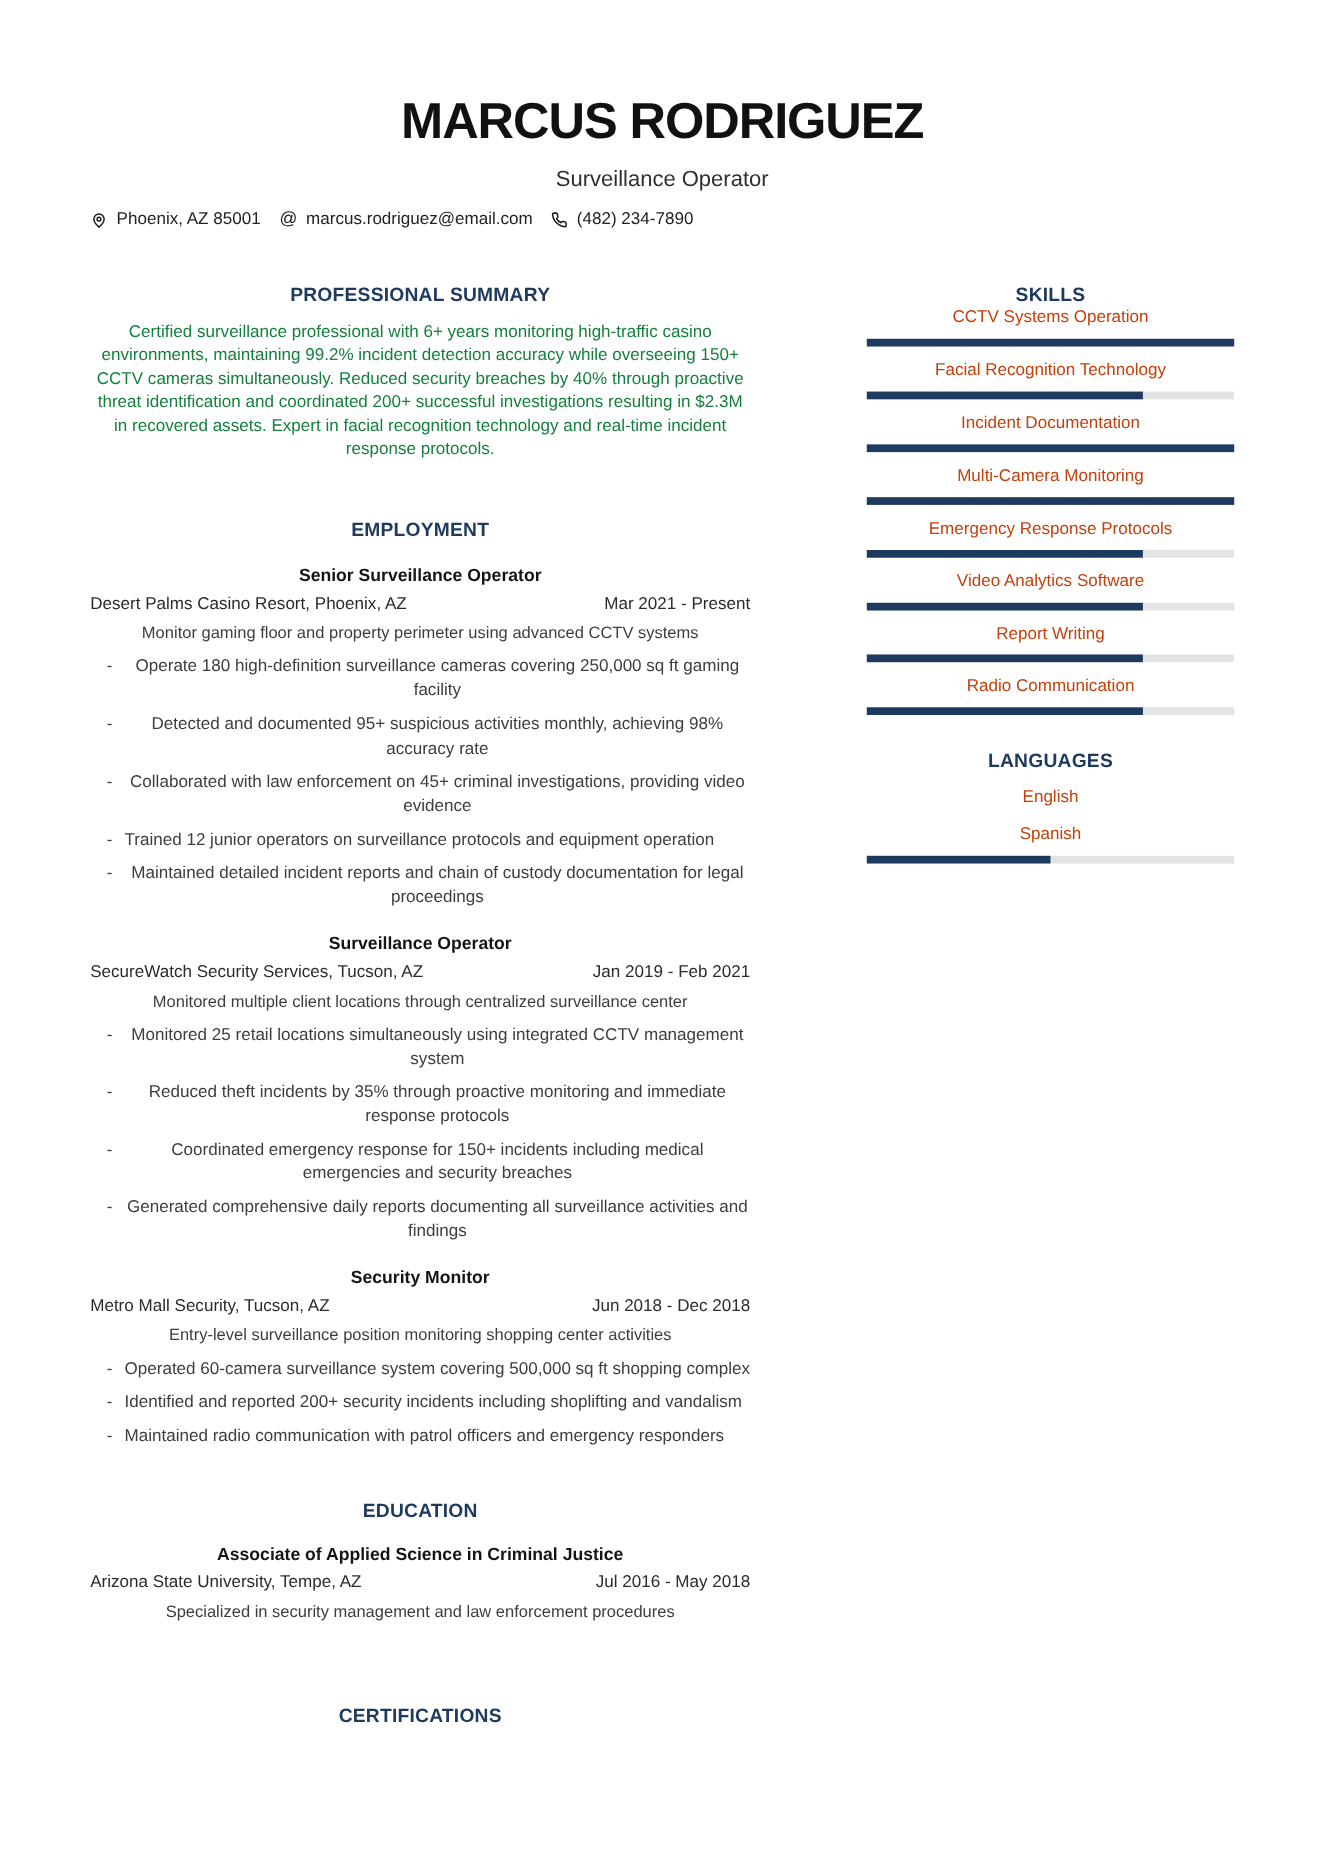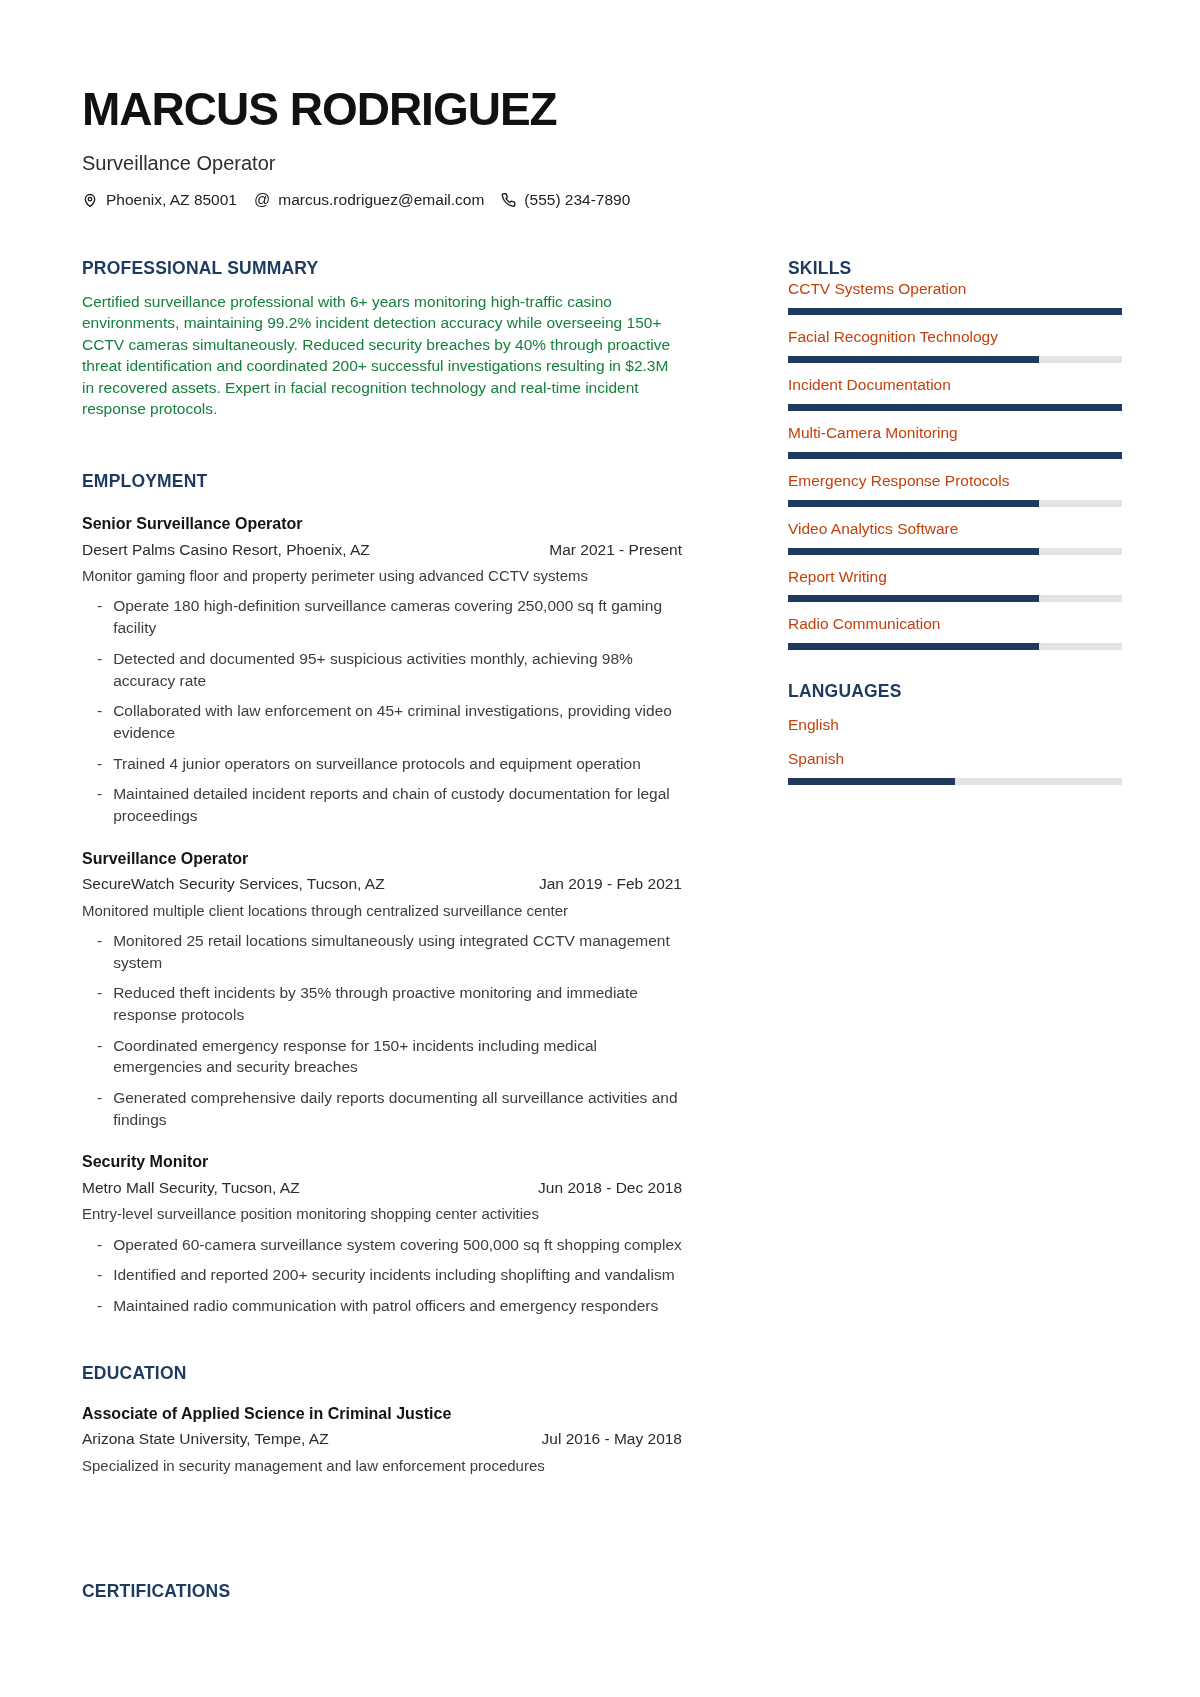--- a/index.html
+++ b/index.html
@@ -11,20 +11,21 @@
   body{
     width:1200px;height:1697px;
     font-family:"Liberation Sans","DejaVu Sans",sans-serif;
     color:#1a1a1a;
     overflow:hidden;
     position:relative;
   }
   .page{
     width:1200px;height:1316px;
     padding:86px 78px 0 82px;
+    text-align:center;
   }
   
   .name{
     font-size:46px;
     font-weight:800;
     letter-spacing:-1px;
     color:#111111;
     line-height:1.0;
   }
   .job-headline{
@@ -101,21 +102,21 @@
     gap:11px;
     font-size:15.5px;
     line-height:1.4;
     color:#3d3d3d;
     margin-bottom:9px;
   }
   ul.bullets .dash{flex:0 0 auto;color:#3d3d3d;}
   
   .education{margin-top:46px;}
   .edu-degree{margin-top:20px;font-size:16px;font-weight:700;color:#141414;line-height:1.3;}
-  .certifications{margin-top:105px;}
+  .certifications{margin-top:73px;}
   
   .skill-item{margin-bottom:12px;}
   .skills .skill-item:first-of-type{margin-top:13px;}
   .skill-label{
     font-size:15.5px;
     color:#c2410c;
     line-height:1.35;
   }
   .bar{
     margin-top:8px;
@@ -153,21 +154,21 @@
       <div class="contact-item">
         <span class="at-glyph">@</span>
         <span>marcus.rodriguez@email.com</span>
       </div>
       <div class="contact-item">
         <span>
           <svg width="15" height="16" viewBox="0 0 24 24" fill="none" stroke="#1a1a1a" stroke-width="2.2" stroke-linecap="round" stroke-linejoin="round">
             <path d="M22 16.9v3a2 2 0 0 1-2.2 2 19.8 19.8 0 0 1-8.6-3.1 19.5 19.5 0 0 1-6-6A19.8 19.8 0 0 1 2.1 4.2 2 2 0 0 1 4.1 2h3a2 2 0 0 1 2 1.7c.1 1 .4 2 .7 2.9a2 2 0 0 1-.5 2.1L8.1 9.9a16 16 0 0 0 6 6l1.2-1.2a2 2 0 0 1 2.1-.5c.9.3 1.9.6 2.9.7a2 2 0 0 1 1.7 2z"></path>
           </svg>
         </span>
-        <span>(555) 234-7890</span>
+        <span>(482) 234-7890</span>
       </div>
     </div>
   </div>
 
   <div class="columns">
 
     <div class="col-main">
 
       <div class="summary">
         <div class="sec-heading">PROFESSIONAL SUMMARY</div>
@@ -192,21 +193,21 @@
             <li>
                 <span class="dash">-</span>
                 <span>Detected and documented 95+ suspicious activities monthly, achieving 98% accuracy rate</span>
               </li>
             <li>
                 <span class="dash">-</span>
                 <span>Collaborated with law enforcement on 45+ criminal investigations, providing video evidence</span>
               </li>
             <li>
                 <span class="dash">-</span>
-                <span>Trained 4 junior operators on surveillance protocols and equipment operation</span>
+                <span>Trained 12 junior operators on surveillance protocols and equipment operation</span>
               </li>
             <li>
                 <span class="dash">-</span>
                 <span>Maintained detailed incident reports and chain of custody documentation for legal proceedings</span>
               </li>
           </ul>
         </div>
 
         <div class="job">
           <div class="job-title">Surveillance Operator</div>

